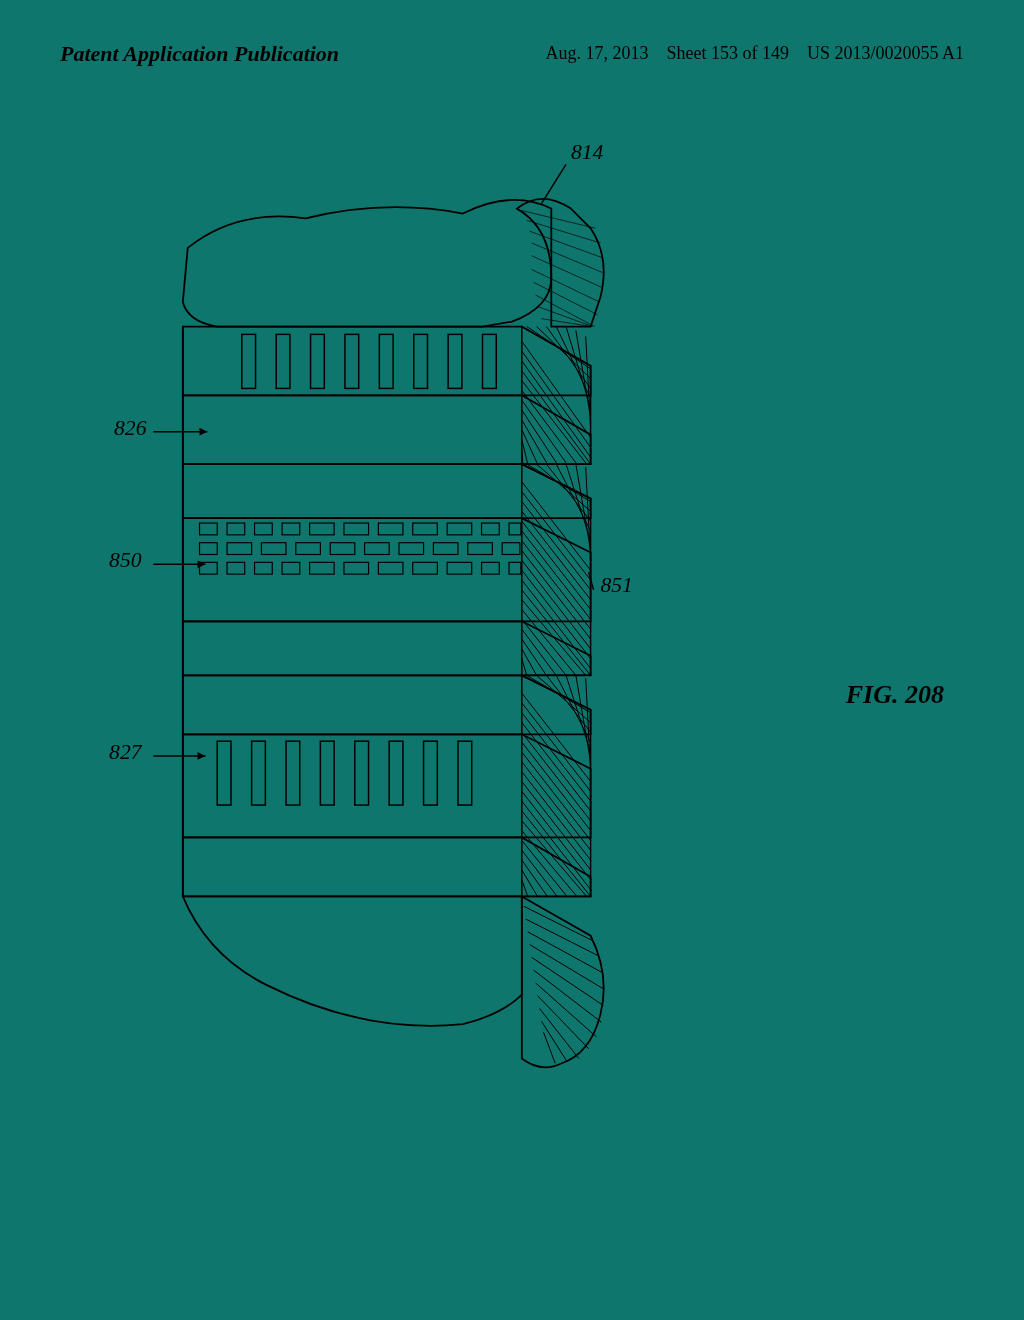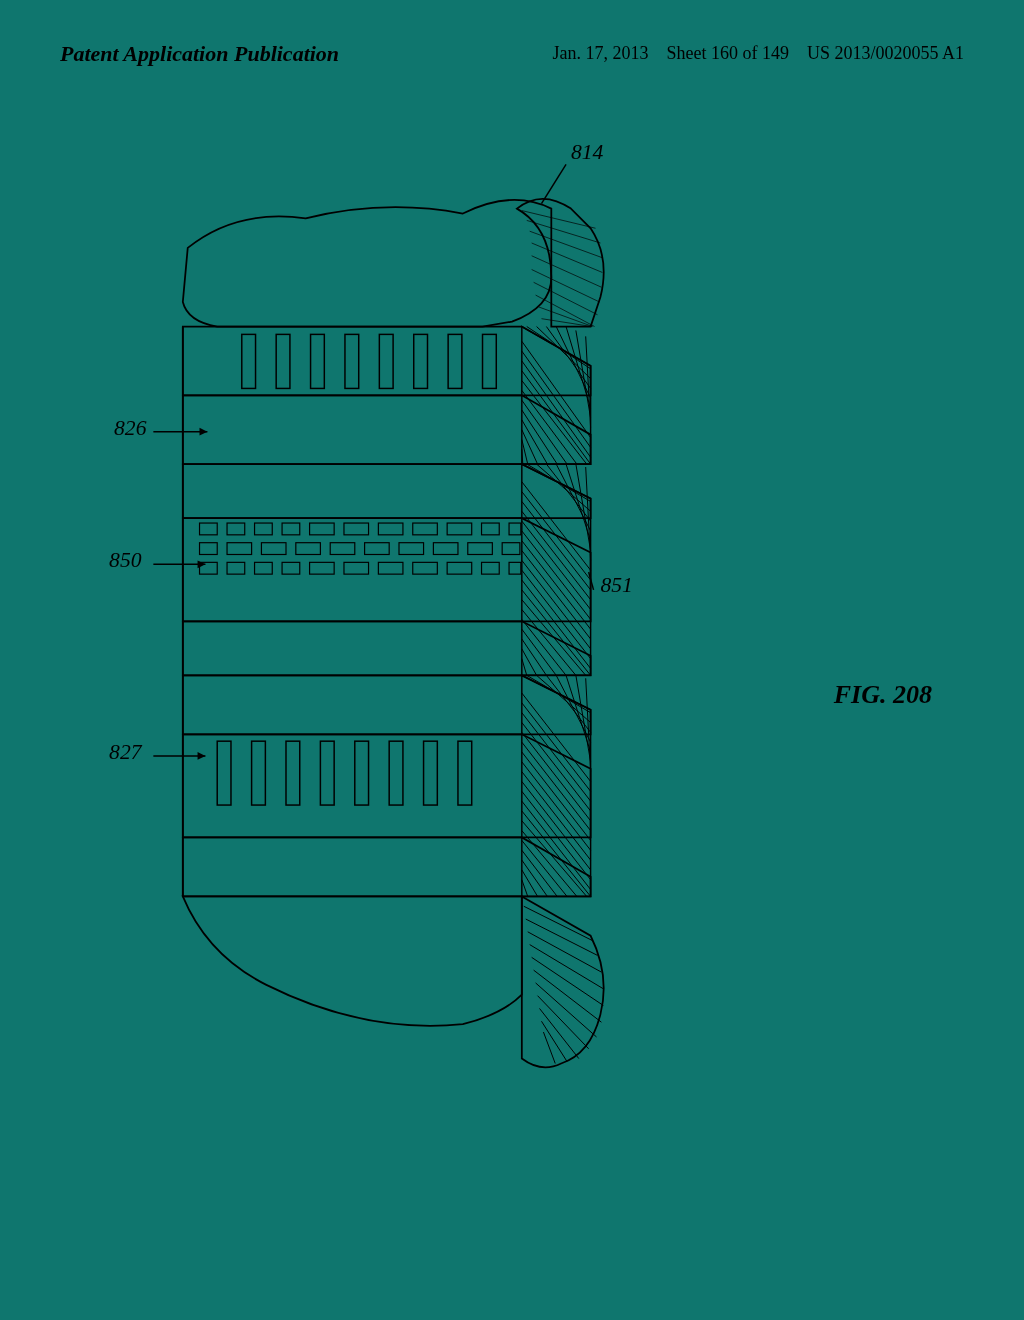--- a/index.html
+++ b/index.html
@@ -45,21 +45,21 @@
     .drawing-area {
       position: absolute;
       top: 130px;
       left: 60px;
       right: 60px;
       bottom: 60px;
     }
 
     .fig-label {
       position: absolute;
-      right: 32px;
+      right: 20px;
       top: 50%;
       font-size: 26px;
       font-style: italic;
       font-weight: bold;
       color: #000;
       writing-mode: horizontal-tb;
       transform: translateY(-50%);
       text-align: right;
     }
 
@@ -71,22 +71,22 @@
       height: 100%;
     }
   </style>
 </head>
 <body>
 
 <div class="page">
   <div class="header">
     <div class="header-left">Patent Application Publication</div>
     <div class="header-right">
-      <span>Jan. 17, 2013</span>&nbsp;&nbsp;&nbsp;
-      <span>Sheet 160 of 149</span>&nbsp;&nbsp;&nbsp;
+      <span>Aug. 17, 2013</span>&nbsp;&nbsp;&nbsp;
+      <span>Sheet 153 of 149</span>&nbsp;&nbsp;&nbsp;
       <span>US 2013/0020055 A1</span>
     </div>
   </div>
 
   <div class="drawing-area">
 
     <div class="fig-label">FIG. 208</div>
 
     <svg class="patent-drawing" viewBox="0 0 860 1150" xmlns="http://www.w3.org/2000/svg">
 

